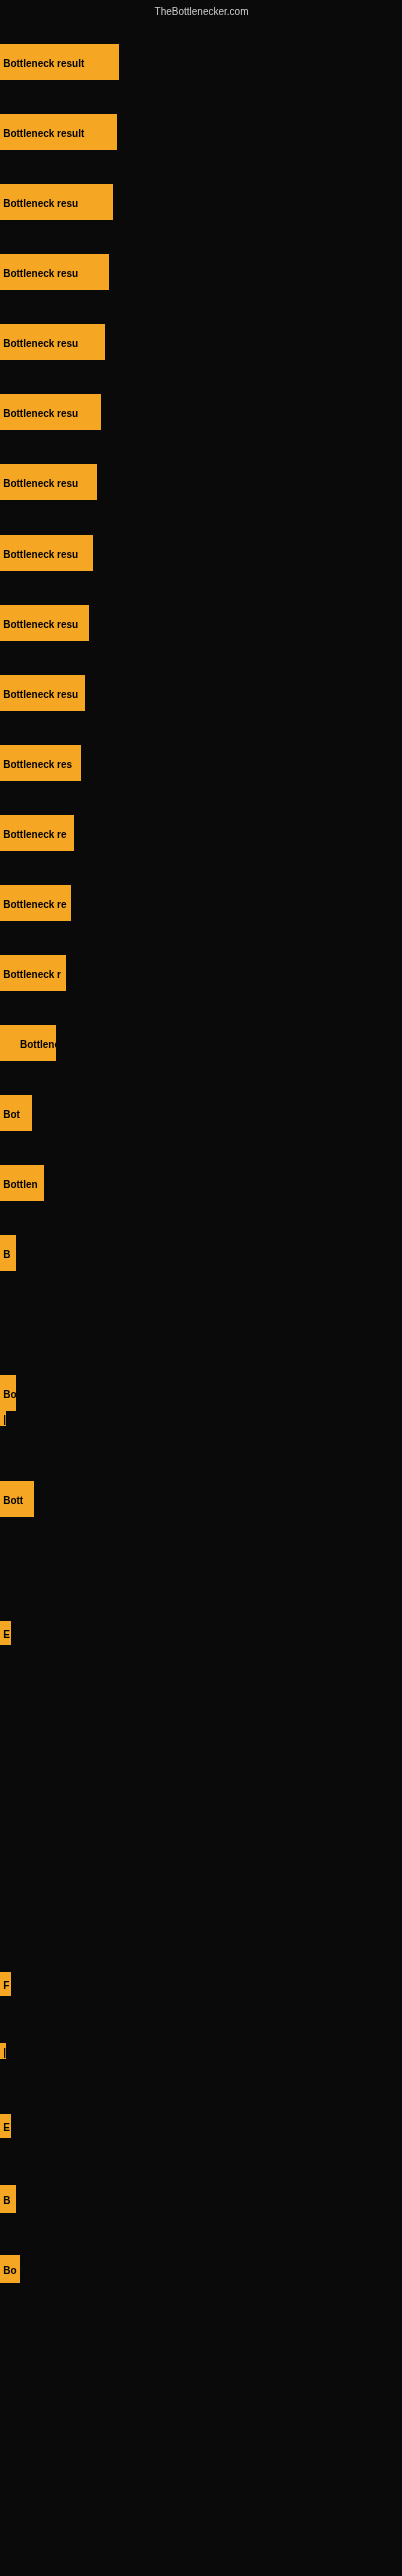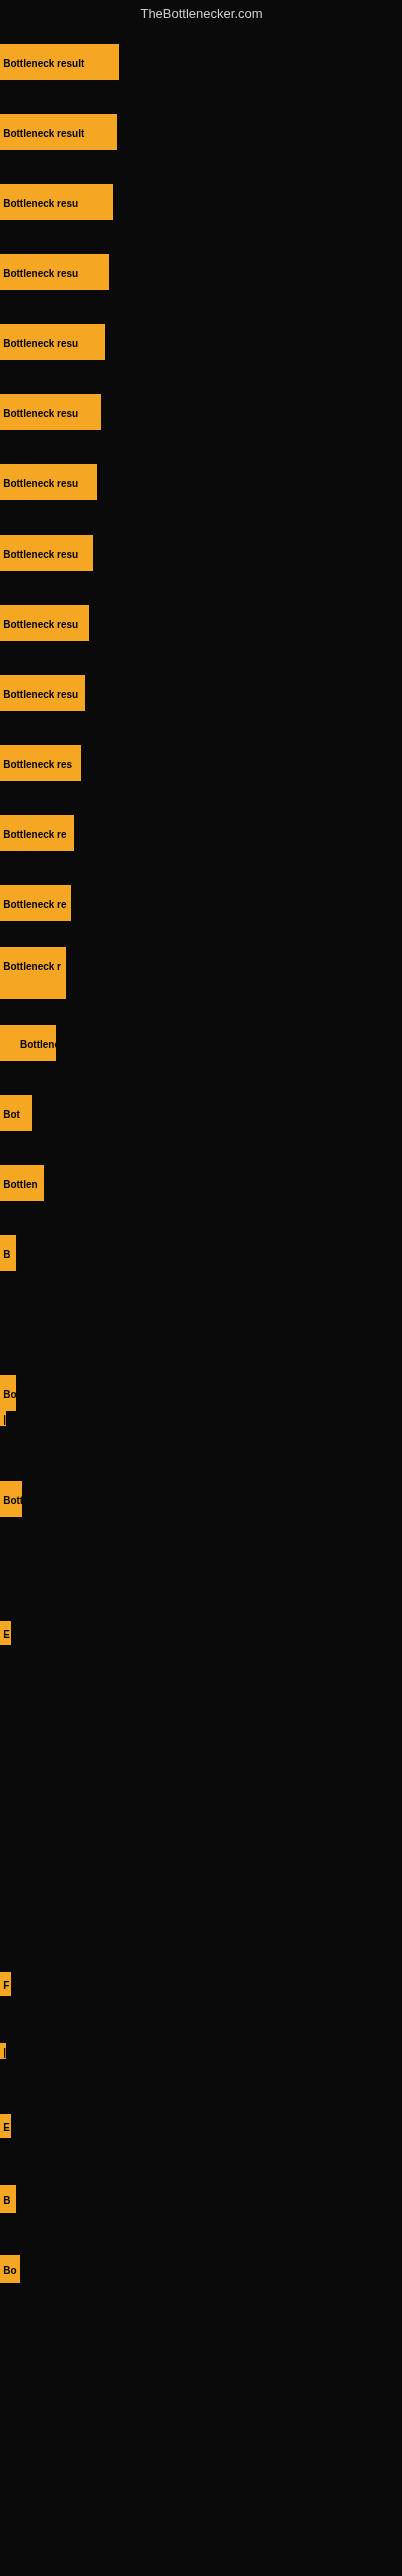--- a/index.html
+++ b/index.html
@@ -13,21 +13,21 @@
       width: 403px;
       min-height: 2576px;
       font-family: Arial, sans-serif;
       position: relative;
     }
 
     .site-header {
       text-align: center;
       padding: 6.4px 0 3.2px 0;
       color: #cccccc;
-      font-size: 13px;
+      font-size: 10px;
     }
 
     .bar-container {
       position: absolute;
       left: 0;
       display: flex;
       align-items: center;
     }
 
     .bar-label {
@@ -80,41 +80,41 @@
 <div class="bar-container" style="top: 745px; height: 36px; width: 81px;">
     <div class="bar-label" style="height: 36px; line-height: 36px; width: 82px;">Bottleneck res</div>
   </div>
 <div class="bar-container" style="top: 815px; height: 36px; width: 74px;">
     <div class="bar-label" style="height: 36px; line-height: 36px; width: 74px;">Bottleneck re</div>
   </div>
 <div class="bar-container" style="top: 885px; height: 36px; width: 71px;">
     <div class="bar-label" style="height: 36px; line-height: 36px; width: 71px;">Bottleneck re</div>
   </div>
 <div class="bar-container" style="top: 955px; height: 36px; width: 66px;">
-    <div class="bar-label" style="height: 52px; line-height: 36px; width: 66px;">Bottleneck r</div>
+    <div class="bar-label" style="height: 36px; line-height: 36px; width: 66px;">Bottleneck r</div>
   </div>
 <div class="bar-container" style="top: 1025px; height: 36px; width: 56px;">
     <div class="bar-label" style="height: 36px; line-height: 36px; width: 56px; padding-left: 20px;">Bottlene</div>
   </div>
 <div class="bar-container" style="top: 1095px; height: 36px; width: 32px;">
     <div class="bar-label" style="height: 36px; line-height: 36px; width: 32px;">Bot</div>
   </div>
 <div class="bar-container" style="top: 1165px; height: 36px; width: 52px;">
     <div class="bar-label" style="height: 36px; line-height: 36px; width: 44px;">Bottlen</div>
   </div>
 <div class="bar-container" style="top: 1235px; height: 36px; width: 16px;">
     <div class="bar-label" style="height: 36px; line-height: 36px; width: 16px;">B</div>
   </div>
 <div class="bar-container" style="top: 1375px; height: 36px; width: 16px;">
     <div class="bar-label" style="height: 36px; line-height: 36px; width: 16px;">Bo</div>
   </div>
 <div class="bar-container" style="top: 1410px; height: 16px; width: 6.4px;">
     <div class="bar-label" style="height: 16px; line-height: 16px; width: 6.4px;">|</div>
   </div>
-<div class="bar-container" style="top: 1481px; height: 36px; width: 22px; border-radius: 7px;">
+<div class="bar-container" style="top: 1481px; height: 36px; width: 34px; border-radius: 7px;">
     <div class="bar-label" style="height: 36px; line-height: 36px; width: 34px;">Bott</div>
   </div>
 <div class="bar-container" style="top: 1621px; height: 24px; width: 11.3px;">
     <div class="bar-label" style="height: 24px; line-height: 24px; width: 11.3px;">E</div>
   </div>
 <div class="bar-container" style="top: 1972px; height: 24px; width: 11.3px;">
     <div class="bar-label" style="height: 24px; line-height: 24px; width: 11.3px;">F</div>
   </div>
 <div class="bar-container" style="top: 2043px; height: 16px; width: 6.4px;">
     <div class="bar-label" style="height: 16px; line-height: 16px; width: 6.4px;">|</div>

